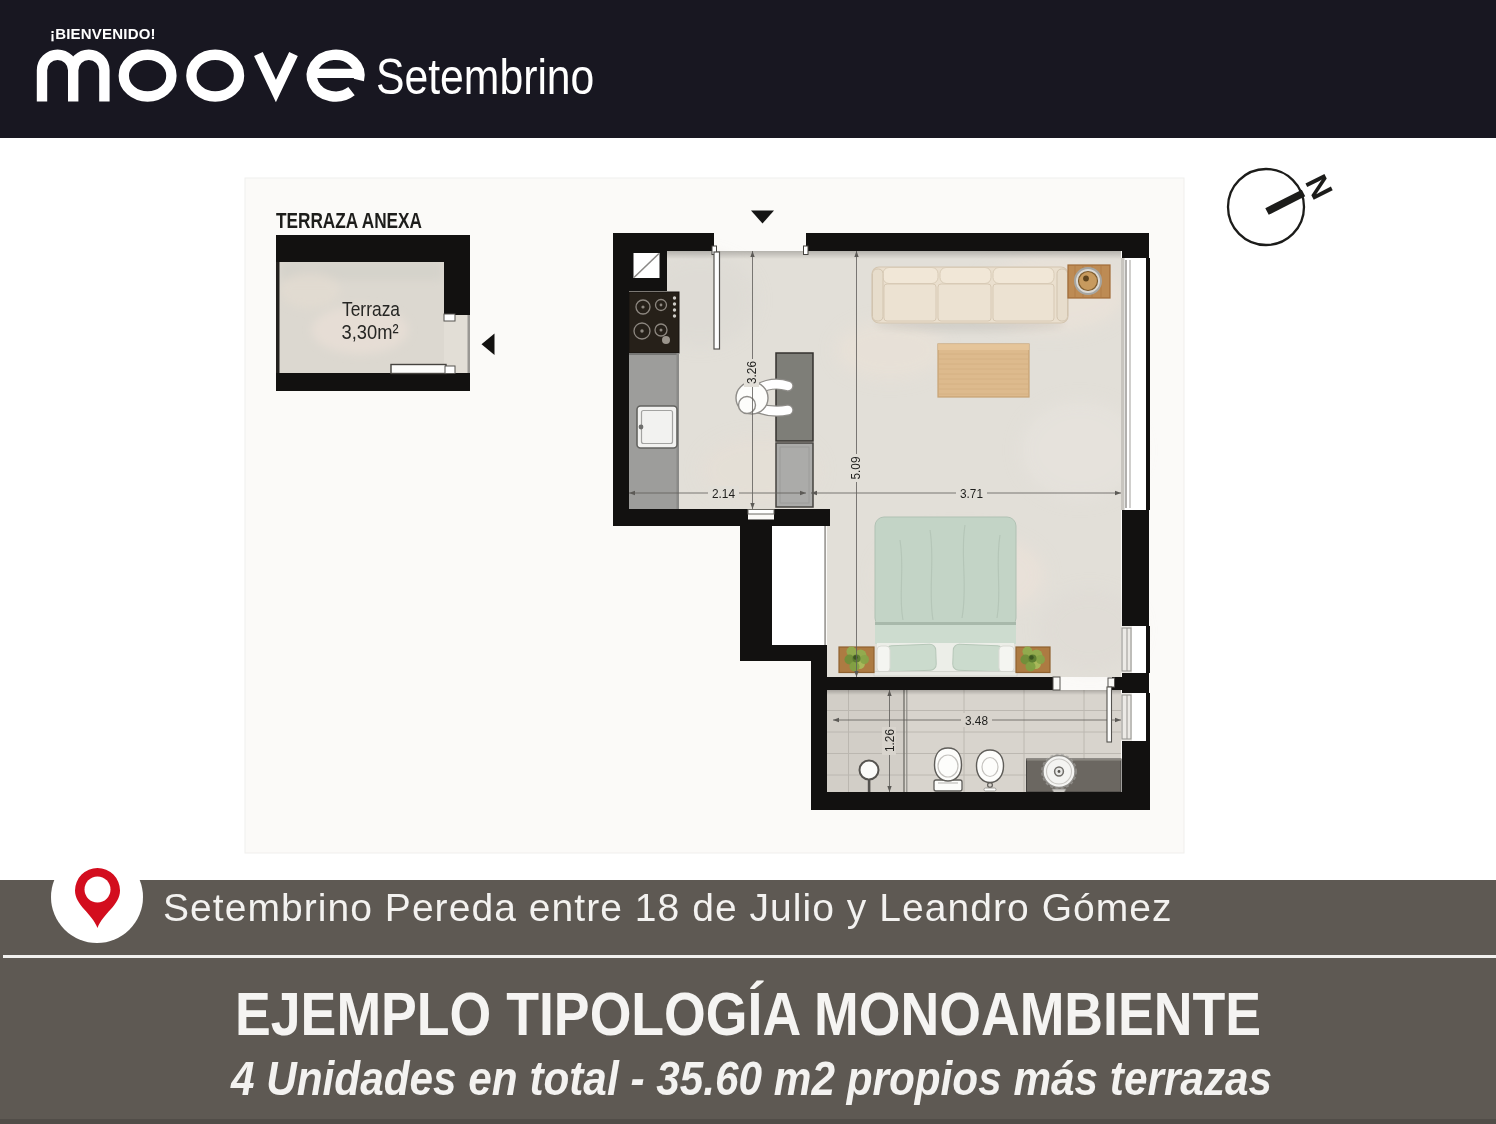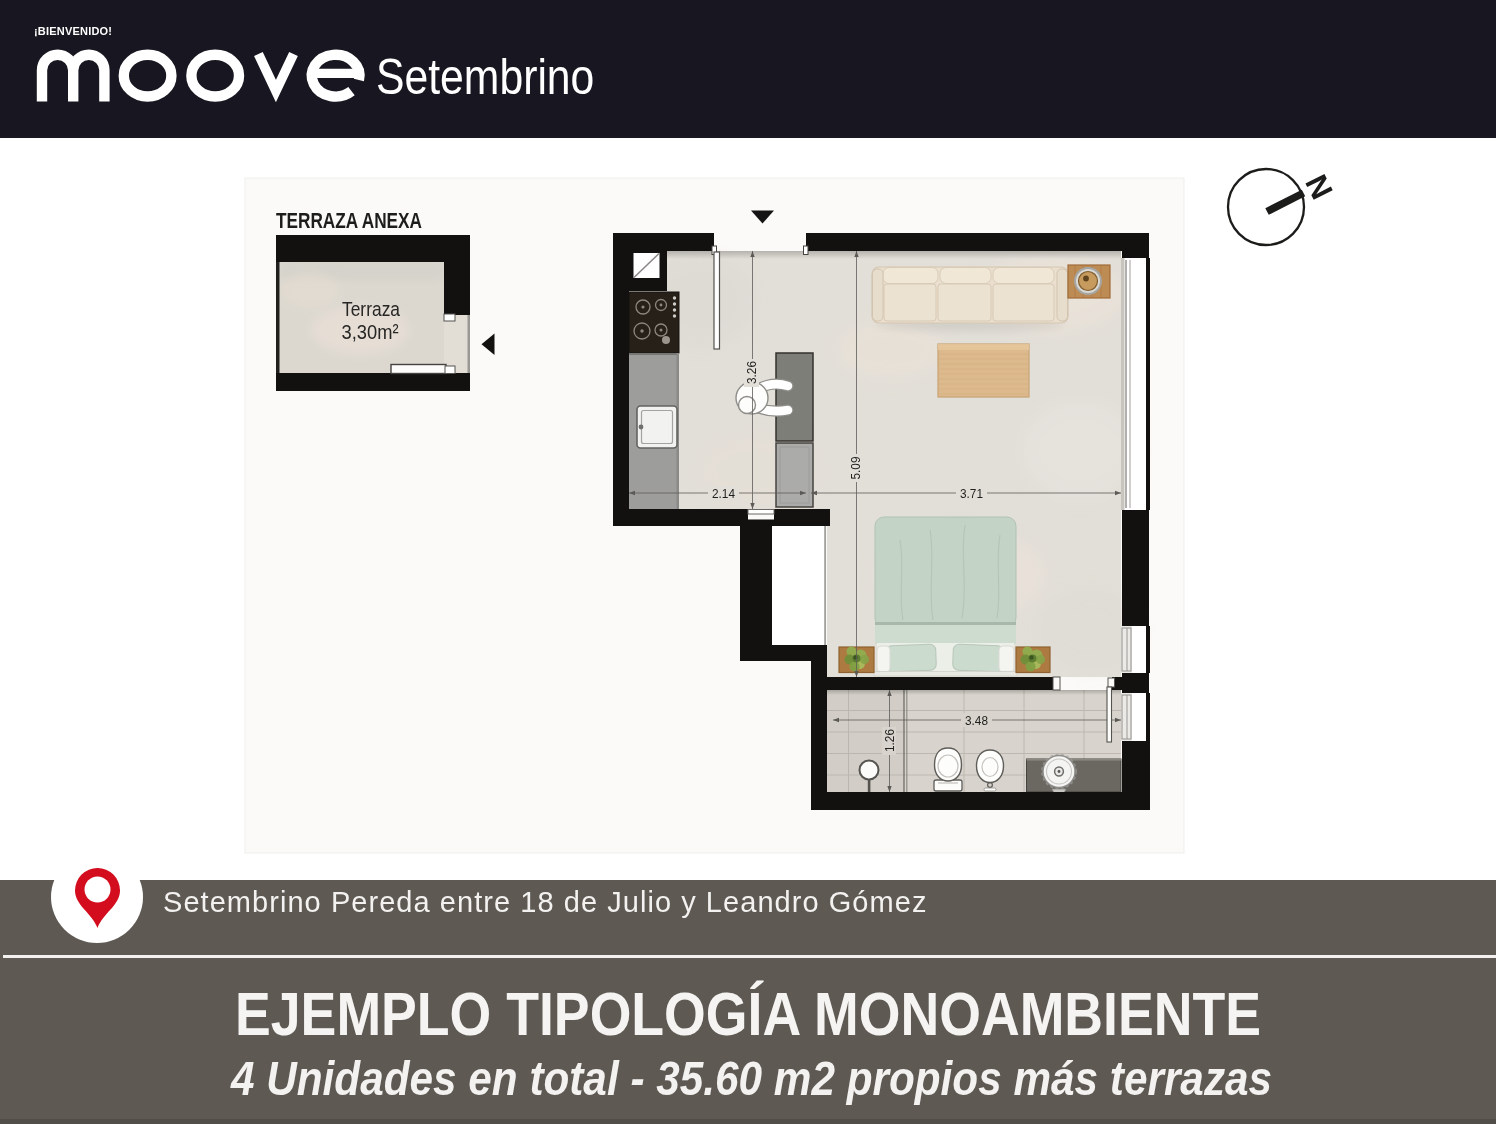--- a/index.html
+++ b/index.html
@@ -1,23 +1,23 @@
 <!DOCTYPE html>
 <html><head>
 <meta charset="utf-8">
 <style>
   html,body{margin:0;padding:0;}
   body{width:1496px;height:1124px;position:relative;background:#ffffff;font-family:"Liberation Sans",sans-serif;overflow:hidden;}
   .hdr{position:absolute;left:0;top:0;width:1496px;height:138px;background:#181721;}
-  .bienv{position:absolute;left:34px;top:25px;color:#fff;font-size:11px;font-weight:bold;letter-spacing:0.2px;text-align:right;}
+  .bienv{position:absolute;left:50px;top:25px;color:#fff;font-size:15px;font-weight:bold;letter-spacing:0.2px;text-align:right;}
   .setname{position:absolute;left:376px;top:48px;color:#fff;font-size:50px;transform:scaleX(0.854);transform-origin:0 0;}
   .footer{position:absolute;left:0;top:880px;width:1496px;height:244px;background:#5e5953;}
   .fline{position:absolute;left:3px;top:955px;width:1493px;height:2.5px;background:#f2f1ef;}
   .pincirc{position:absolute;left:51px;top:851px;width:92px;height:92px;border-radius:50%;background:#ffffff;}
-  .addr{position:absolute;left:163px;top:886px;color:#f3f2f0;font-size:29px;letter-spacing:1.05px;}
+  .addr{position:absolute;left:163px;top:886px;color:#f3f2f0;font-size:39px;letter-spacing:1.05px;}
   .title1{position:absolute;left:0;top:978px;width:1496px;text-align:center;color:#f5f4f2;font-size:62px;font-weight:bold;transform:scaleX(0.865);transform-origin:748px 0;}
   .title2{position:absolute;left:0;top:1051px;width:1496px;text-align:center;color:#f3f2f0;font-size:48px;font-weight:bold;font-style:italic;transform:translateX(3.5px) scaleX(0.881);transform-origin:748px 0;}
 </style>
 </head>
 <body>
 <div class="hdr">
   <div class="bienv">¡BIENVENIDO!</div>
   <svg width="380" height="70" style="position:absolute;left:0px;top:40px" viewBox="0 0 380 70">
     <g stroke="#ffffff" fill="none">
       <path d="M 42,61.4 V 30.3 A 15.6,15.6 0 0 1 73.2,30.3 V 61.4 M 73.2,30.3 A 15.6,15.6 0 0 1 104.4,30.3 V 61.4" stroke-width="10.4"></path>

